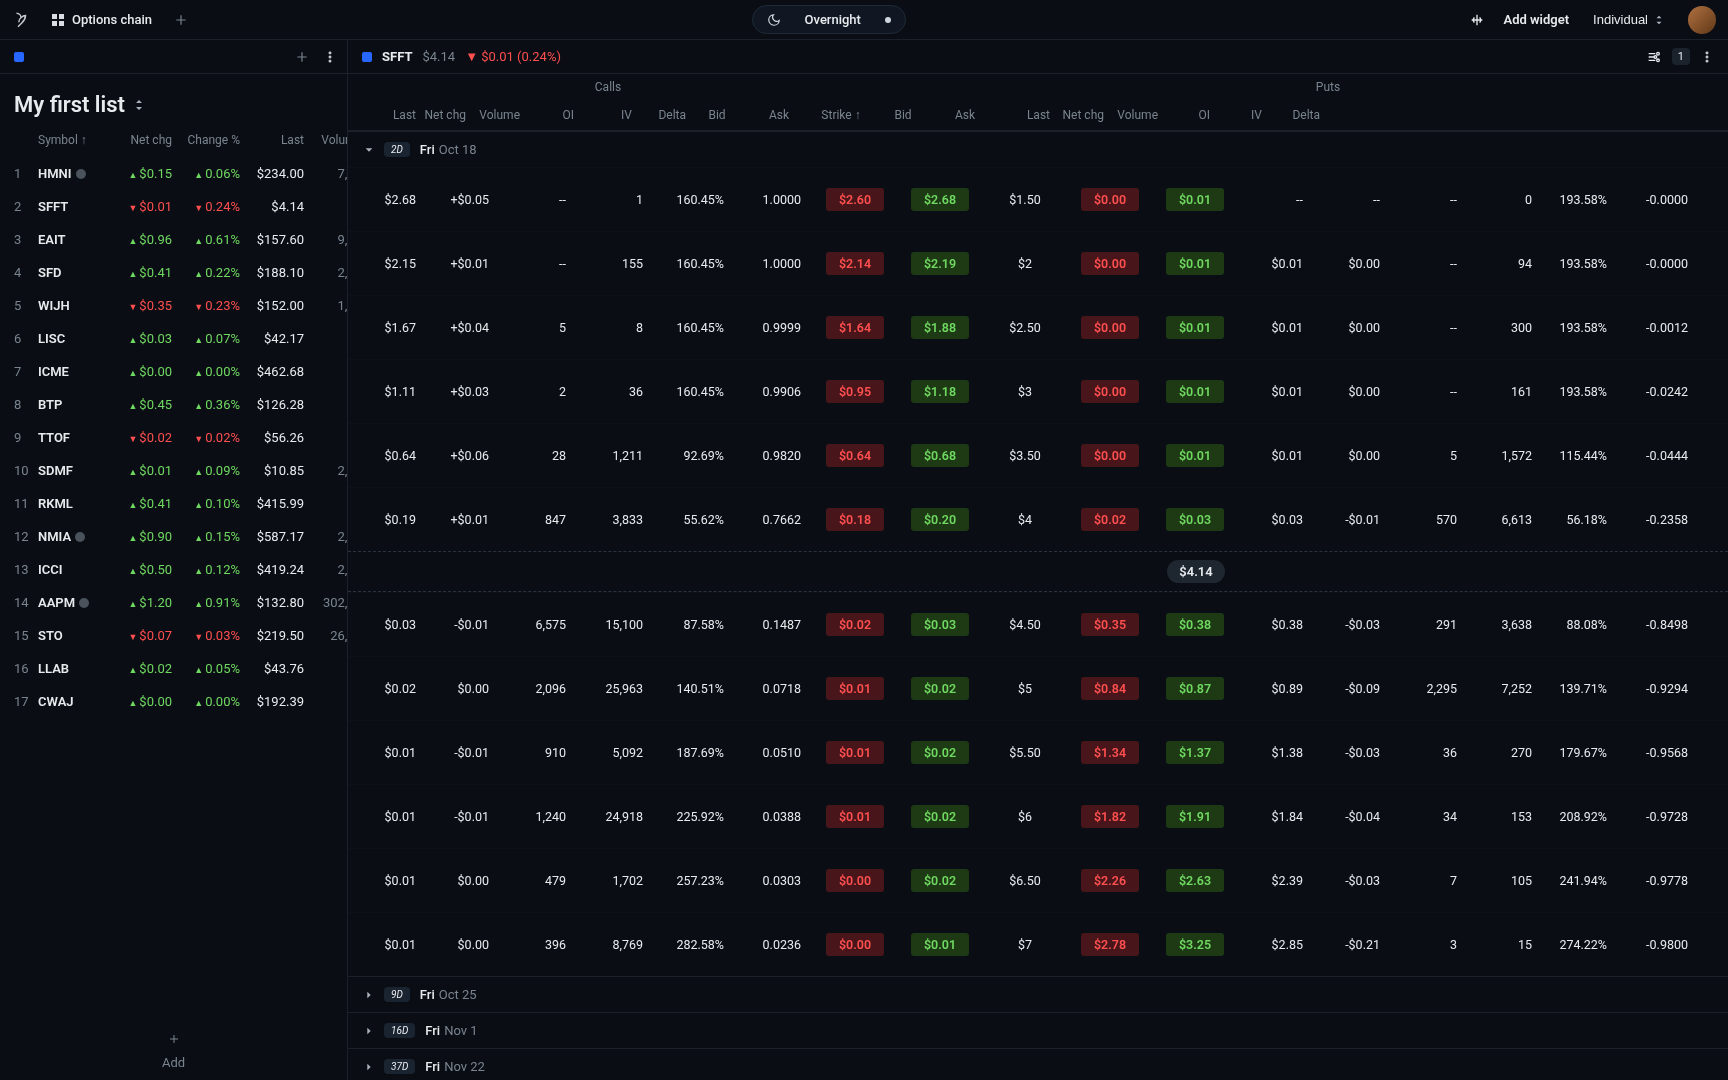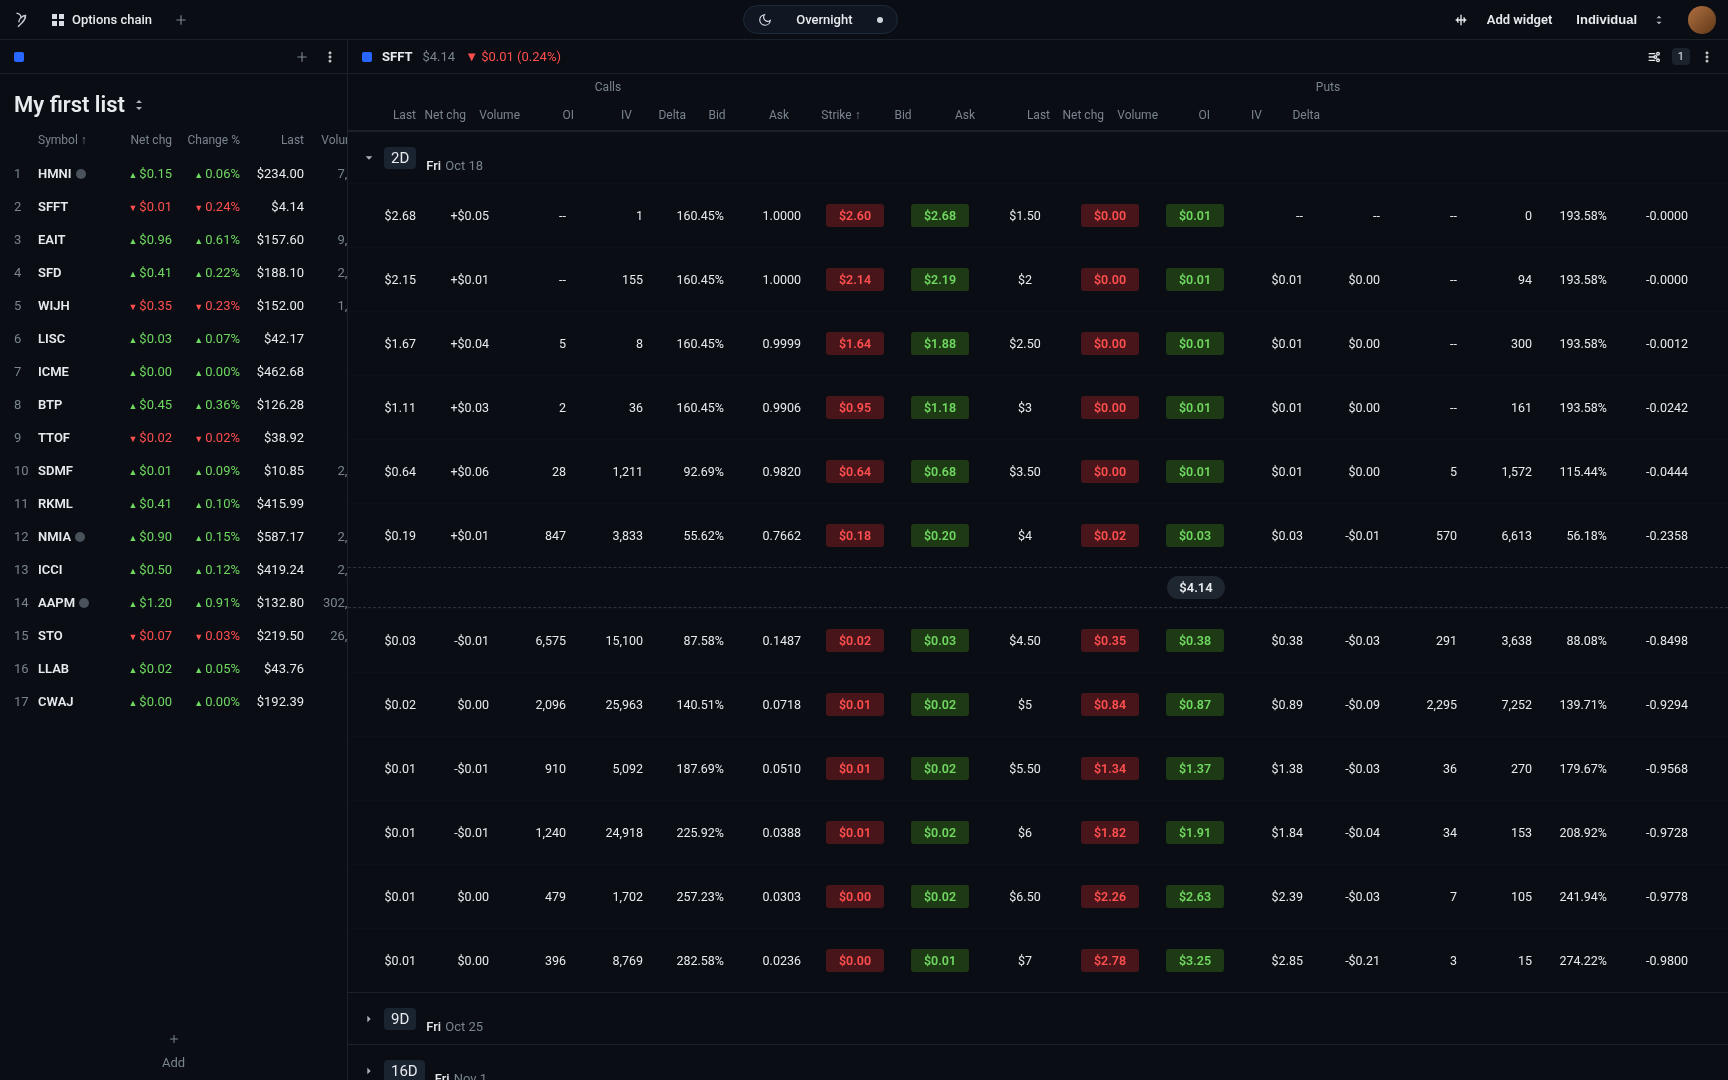--- a/index.html
+++ b/index.html
@@ -45,23 +45,23 @@
   .overnight-pill{
     display:flex;align-items:center;gap:24px;
     background:#101722;border:1px solid #1e2a38;border-radius:18px;
     padding:6px 14px;font-weight:500;
   }
   .moon{width:14px;height:14px;}
   .dot{width:6px;height:6px;border-radius:50%;background:#cfd6dc;}
   .right-ctrls{display:flex;align-items:center;gap:18px;}
   .icon-btn{width:16px;height:16px;stroke:var(--text);cursor:pointer;}
   .acct{
-    display:flex;align-items:center;gap:17px;
+    display:flex;align-items:center;gap:6px;
     background:transparent;border:none;color:var(--text);
-    font-size:13px;font-weight:700;cursor:pointer;text-align:right;
+    font-size:13px;font-weight:400;cursor:pointer;text-align:right;
   }
   .avatar{width:28px;height:28px;border-radius:50%;background:#3a3a3a;background:linear-gradient(135deg,#b07040,#603818);}
   
   .workspace{display:flex;height:calc(100% - 40px);}
   
   .watchlist{
     width:348px;flex:0 0 348px;
     border-right:1px solid var(--border);
     display:flex;flex-direction:column;
     overflow:hidden;
@@ -131,22 +131,22 @@
     color:var(--muted);font-size:12px;
   }
   .col-row div{text-align:right;white-space:nowrap;}
   .col-row .strike{text-align:center;}
   .exp-row{
     display:flex;align-items:center;gap:10px;
     padding:10px 16px;border-top:1px solid var(--border);
     cursor:pointer;font-size:13px;
   }
   .exp-row .caret{width:10px;height:10px;}
-  .exp-row .dte{background:var(--pill-bg);border-radius:4px;padding:2px 7px;font-size:15px;}
-  .exp-row .date{color:var(--muted);margin-top:16px;}
+  .exp-row .dte{background:var(--pill-bg);border-radius:4px;padding:2px 7px;font-size:10px;font-style:italic;}
+  .exp-row .date{color:var(--muted);}
   .exp-row .date b{color:var(--text);font-weight:500;margin-right:4px;}
   .chain-body{flex:1;overflow-y:auto;}
   .data-row{
     display:grid;
     grid-template-columns:54px 50px 54px 54px 58px 54px 62px 62px 62px 62px 62px 54px 54px 54px 52px 52px 58px 54px;
     padding:8px 14px;
     font-size:12.5px;font-variant-numeric:tabular-nums;
     align-items:center;
     border-top:1px solid rgba(255,255,255,0.02);
     gap:23px;
@@ -306,21 +306,21 @@
           <div class="r up"><span class="tri">▲</span>$0.45</div>
           <div class="r up"><span class="tri">▲</span>0.36%</div>
           <div class="r">$126.28</div>
           <div class="r" style="color:var(--muted)">14</div>
         </div>
         <div class="wl-row">
           <div class="idx">9</div>
           <div class="sym">TTOF</div>
           <div class="r dn"><span class="tri">▼</span>$0.02</div>
           <div class="r dn"><span class="tri">▼</span>0.02%</div>
-          <div class="r">$38.92</div>
+          <div class="r">$56.26</div>
           <div class="r" style="color:var(--muted)">42</div>
         </div>
         <div class="wl-row">
           <div class="idx">10</div>
           <div class="sym">SDMF</div>
           <div class="r up"><span class="tri">▲</span>$0.01</div>
           <div class="r up"><span class="tri">▲</span>0.09%</div>
           <div class="r">$10.85</div>
           <div class="r" style="color:var(--muted)">2,59</div>
         </div>

